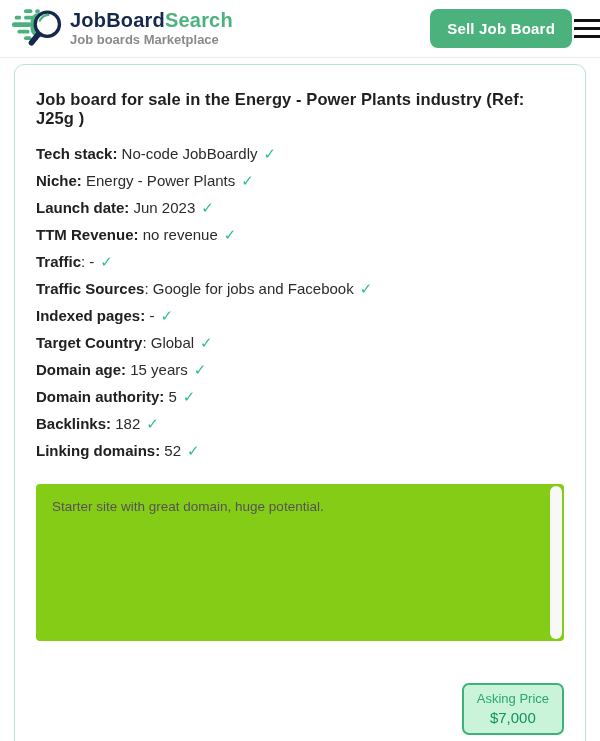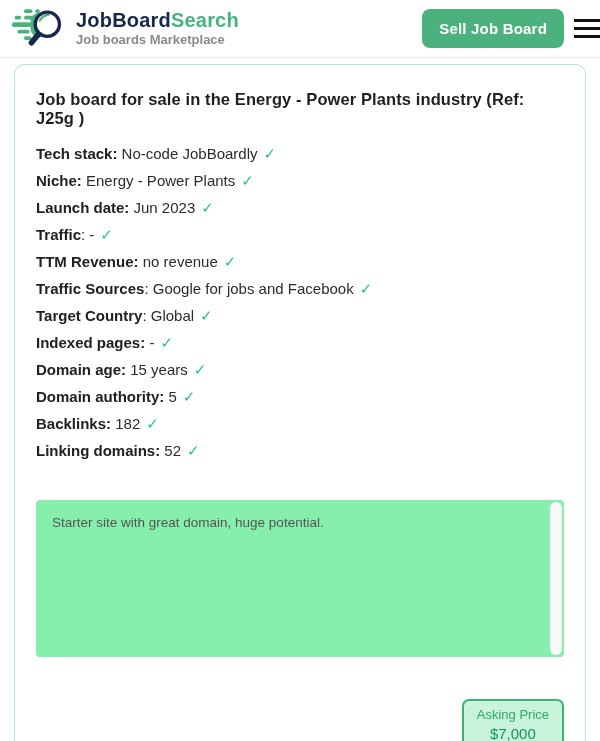--- a/index.html
+++ b/index.html
@@ -11,43 +11,43 @@
     --price_label:#2aaa6e;
     --price_value:#11935f;
   }
   *{box-sizing:border-box;margin:0;padding:0;}
   html,body{width:600px;height:741px;overflow:hidden;background:#fff;
     font-family:"Liberation Sans",sans-serif;color:#212529;}
 
   
   .header{height:58px;display:flex;align-items:center;justify-content:space-between;
     padding:0 0 0 10px;border-bottom:1px solid #ececec;overflow:hidden;}
-  .logo{display:flex;align-items:center;gap:10px;cursor:pointer;justify-content:space-between;}
+  .logo{display:flex;align-items:center;gap:4px;cursor:pointer;justify-content:space-between;}
   .logo-text{display:flex;flex-direction:column;line-height:1.1;}
   .brand{font-size:20px;font-weight:700;letter-spacing:.2px;}
   .brand .b1{color:var(--navy);}
   .brand .b2{color:var(--brand_green);}
   .tagline{font-size:13px;font-weight:600;color:#8a8a8a;margin-top:2px;}
-  .header-right{display:flex;align-items:center;gap:10px;}
+  .header-right{display:flex;align-items:center;gap:2px;}
   .sell-btn{background:var(--brand_green);color:#fff;font-weight:700;font-size:15px;
     font-family:"Liberation Sans",sans-serif;border:none;border-radius:8px;
     padding:11px 17px;cursor:pointer;letter-spacing:.2px;}
   .hamburger{width:30px;margin-right:-4px;display:flex;flex-direction:column;gap:5px;cursor:pointer;}
   .hamburger span{display:block;height:3px;width:100%;background:#111;}
 
   
   .card{margin:6px 14px 0 14px;height:738px;border:1px solid #b7e4cd;border-radius:10px;
     padding:21px 21px 18px 21px;background:#fff;}
   .card-title{font-size:16.5px;font-weight:700;color:#1f1f1f;margin:4px 0 17px 0;letter-spacing:.1px;}
 
   .attr-row{font-size:15px;line-height:18px;margin-bottom:9px;color:#2b2b2b;}
   .attr-row .label{font-weight:700;color:#212121;}
   .check{color:var(--check_green);font-size:15px;margin-left:6px;font-weight:400;}
 
-  .description-box{position:relative;margin-top:40px;height:157px;background:#86efac;
+  .description-box{position:relative;margin-top:24px;height:157px;background:#84cc16;
     border-radius:4px;padding:14px 12px 14px 16px;font-size:13.5px;color:#555;
     line-height:1.4;overflow:hidden;}
   .description-box .scrollbar{position:absolute;top:2px;bottom:2px;right:2px;width:12px;
     background:#f8f8f8;border-radius:6px;}
 
   .price-row{display:flex;justify-content:flex-end;margin-top:42px;}
   .price-box{border:2px solid var(--price_border);background:var(--price_bg);
     border-radius:7px;padding:6px 13px;text-align:center;min-width:86px;}
   .price-label{font-size:13px;color:var(--price_label);line-height:1.3;}
   .price-value{font-size:15px;font-weight:400;color:var(--price_value);line-height:1.3;}
@@ -89,25 +89,25 @@
     </div>
   </div>
 </header>
 
 <main class="card">
   <h1 class="card-title">Job board for sale in the Energy - Power Plants industry (Ref: J25g )</h1>
 
   <div class="attr-row"><span class="label">Tech stack: </span><span class="value">No-code JobBoardly</span><span class="check">✓</span></div>
   <div class="attr-row"><span class="label">Niche: </span><span class="value">Energy - Power Plants</span><span class="check">✓</span></div>
   <div class="attr-row"><span class="label">Launch date: </span><span class="value">Jun 2023</span><span class="check">✓</span></div>
+  <div class="attr-row"><span class="label">TTM Revenue: </span><span class="value">no revenue</span><span class="check">✓</span></div>
   <div class="attr-row"><span class="label">Traffic</span><span class="value">: -</span><span class="check">✓</span></div>
-  <div class="attr-row"><span class="label">TTM Revenue: </span><span class="value">no revenue</span><span class="check">✓</span></div>
   <div class="attr-row"><span class="label">Traffic Sources</span><span class="value">: Google for jobs and Facebook</span><span class="check">✓</span></div>
+  <div class="attr-row"><span class="label">Indexed pages: </span><span class="value">-</span><span class="check">✓</span></div>
   <div class="attr-row"><span class="label">Target Country</span><span class="value">: Global</span><span class="check">✓</span></div>
-  <div class="attr-row"><span class="label">Indexed pages: </span><span class="value">-</span><span class="check">✓</span></div>
   <div class="attr-row"><span class="label">Domain age: </span><span class="value">15 years</span><span class="check">✓</span></div>
   <div class="attr-row"><span class="label">Domain authority: </span><span class="value">5</span><span class="check">✓</span></div>
   <div class="attr-row"><span class="label">Backlinks: </span><span class="value">182</span><span class="check">✓</span></div>
   <div class="attr-row"><span class="label">Linking domains: </span><span class="value">52</span><span class="check">✓</span></div>
 
   <div class="description-box">
     <span>Starter site with great domain, huge potential.</span>
     <div class="scrollbar"></div>
   </div>
 

